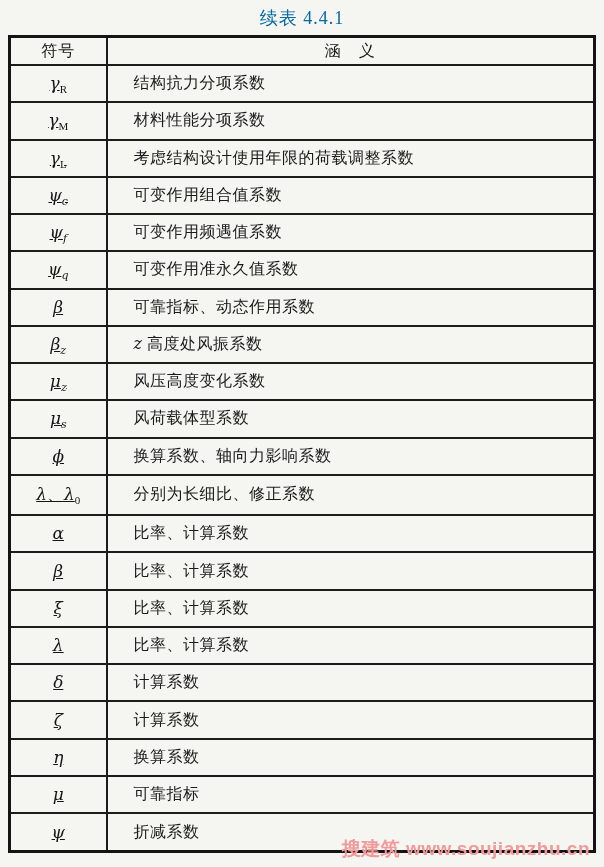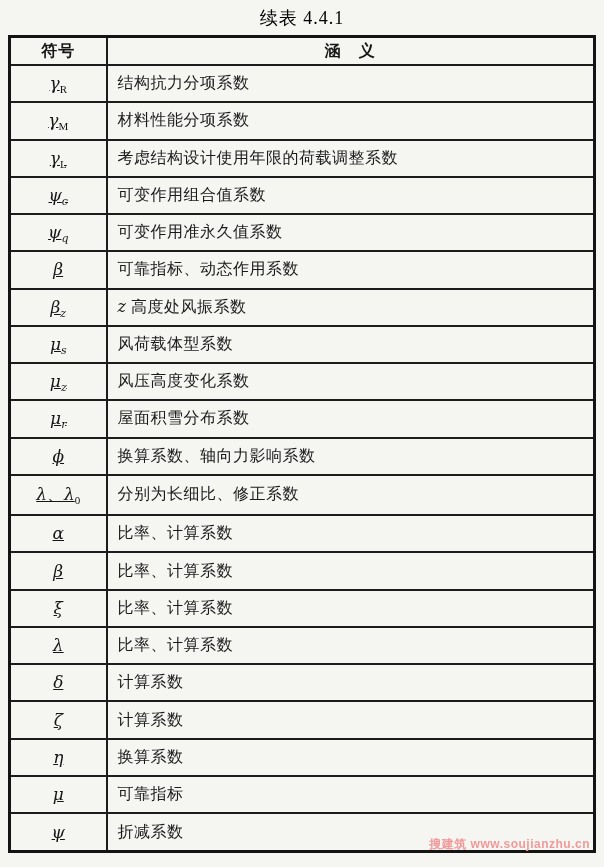--- a/index.html
+++ b/index.html
@@ -16,74 +16,74 @@
     overflow: hidden;
   }
   .page-title {
     position: absolute;
     top: 6px;
     left: 0;
     width: 100%;
     text-align: center;
     font-size: 18px;
     letter-spacing: 1px;
-    color: #000000;
+    color: #0369a1;
   }
   table.symbols-table {
     position: absolute;
     left: 8px;
     top: 35px;
     width: 588px;
     height: 818px;
     border-collapse: collapse;
     border: 3px solid #141414;
     table-layout: fixed;
     background: transparent;
   }
   .symbols-table th,
   .symbols-table td {
     border: 2px solid #1c1c1c;
     padding: 0;
     vertical-align: middle;
   }
   .symbols-table th {
     height: 26px;
-    font-weight: bold;
+    font-weight: normal;
     font-size: 16px;
     letter-spacing: 1px;
     text-align: center;
     color: #161616;
     margin-top: 25px;
   }
   col.col-symbol { width: 97px; }
   td.symbol-cell {
     text-align: center;
     font-size: 17px;
     color: #161616;
     text-decoration: underline;
   }
   td.meaning-cell {
-    padding-left: 10px;
+    padding-left: 26px;
     font-size: 16px;
     letter-spacing: 0.5px;
     color: #1b1b1b;
   }
   .it {
     font-style: italic;
     font-family: "DejaVu Serif", serif;
   }
   sub {
     font-size: 11px;
     line-height: 0;
   }
   .watermark {
     position: absolute;
     top: 836px;
     right: 14px;
-    font-size: 12px;
+    font-size: 19px;
     font-weight: bold;
     color: #f09a9a;
     font-family: "Liberation Sans", "DejaVu Sans", sans-serif;
     white-space: nowrap;
     letter-spacing: 0.5px;
   }
 </style>
 </head>
 <body>
 
@@ -111,42 +111,42 @@
       </tr>
       <tr>
         <td class="symbol-cell"><span class="it">γ</span><sub>L</sub></td>
         <td class="meaning-cell">考虑结构设计使用年限的荷载调整系数</td>
       </tr>
       <tr>
         <td class="symbol-cell"><span class="it">ψ</span><sub class="it">c</sub></td>
         <td class="meaning-cell">可变作用组合值系数</td>
       </tr>
       <tr>
+        <td class="symbol-cell"><span class="it">ψ</span><sub class="it">f</sub></td>
+        <td class="meaning-cell">可变作用频遇值系数</td>
+      </tr>
+      <tr>
         <td class="symbol-cell"><span class="it">ψ</span><sub class="it">q</sub></td>
         <td class="meaning-cell">可变作用准永久值系数</td>
       </tr>
       <tr>
         <td class="symbol-cell"><span class="it">β</span></td>
         <td class="meaning-cell">可靠指标、动态作用系数</td>
       </tr>
       <tr>
         <td class="symbol-cell"><span class="it">β</span><sub class="it">z</sub></td>
         <td class="meaning-cell"><span class="it">z</span><span> 高度处风振系数</span></td>
       </tr>
       <tr>
-        <td class="symbol-cell"><span class="it">μ</span><sub class="it">s</sub></td>
-        <td class="meaning-cell">风荷载体型系数</td>
-      </tr>
-      <tr>
         <td class="symbol-cell"><span class="it">μ</span><sub class="it">z</sub></td>
         <td class="meaning-cell">风压高度变化系数</td>
       </tr>
       <tr>
-        <td class="symbol-cell"><span class="it">μ</span><sub class="it">r</sub></td>
-        <td class="meaning-cell">屋面积雪分布系数</td>
+        <td class="symbol-cell"><span class="it">μ</span><sub class="it">s</sub></td>
+        <td class="meaning-cell">风荷载体型系数</td>
       </tr>
       <tr>
         <td class="symbol-cell"><span class="it">ϕ</span></td>
         <td class="meaning-cell">换算系数、轴向力影响系数</td>
       </tr>
       <tr>
         <td class="symbol-cell"><span class="it">λ</span><span>、</span><span class="it">λ</span><sub>0</sub></td>
         <td class="meaning-cell">分别为长细比、修正系数</td>
       </tr>
       <tr>

